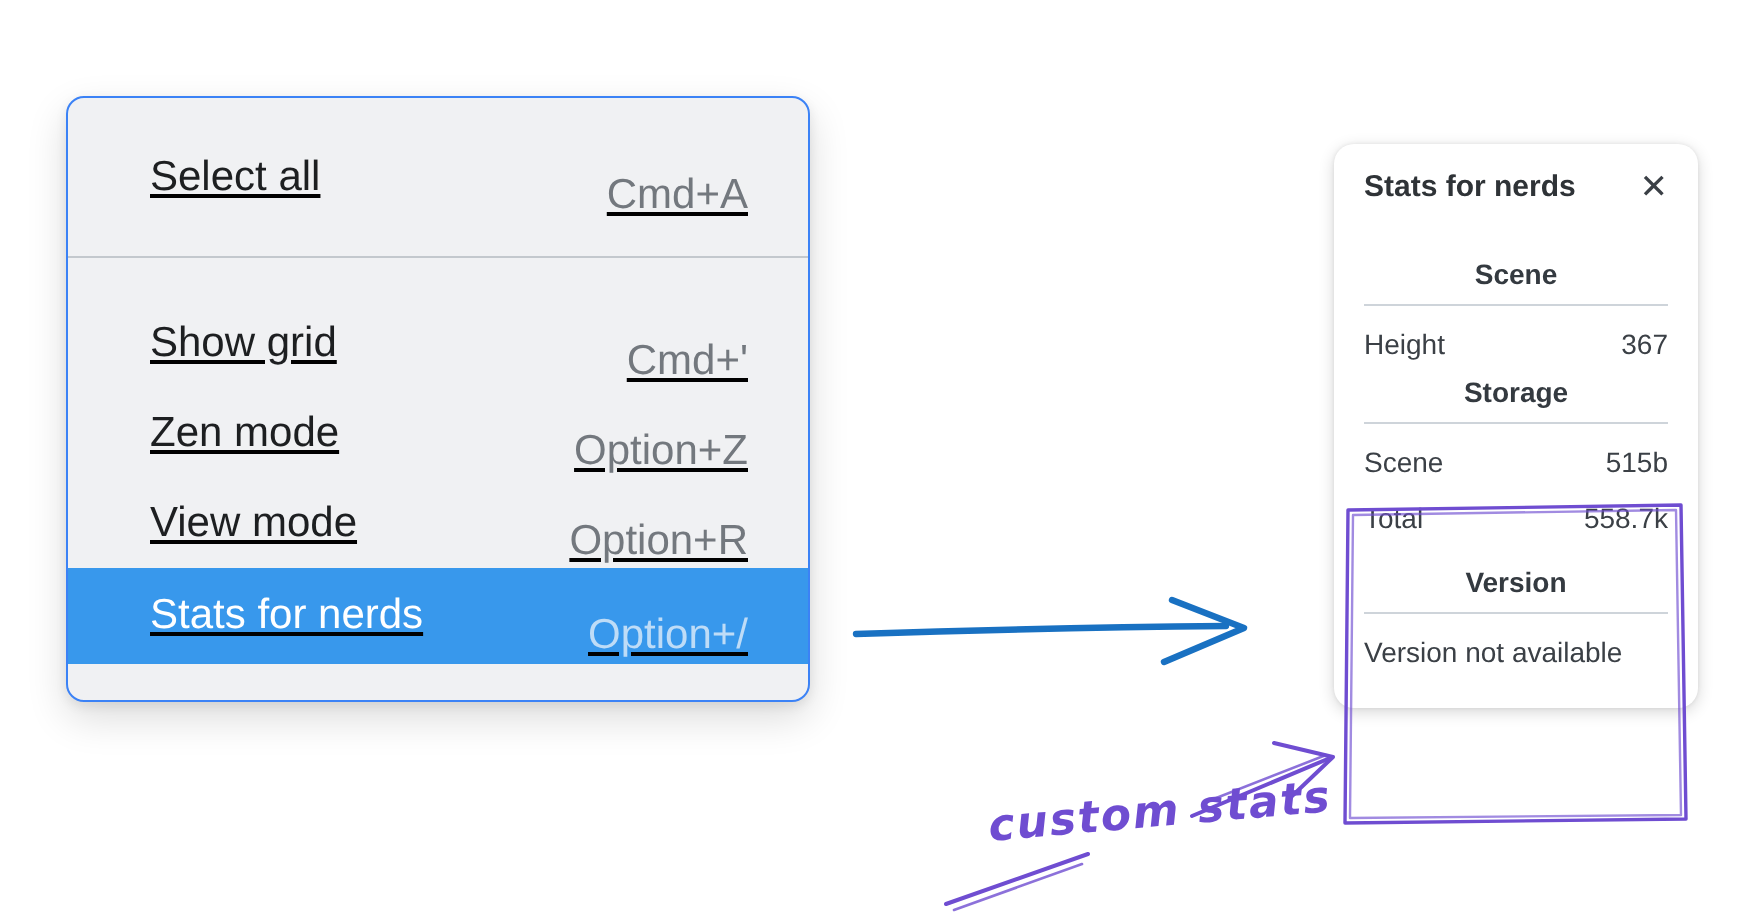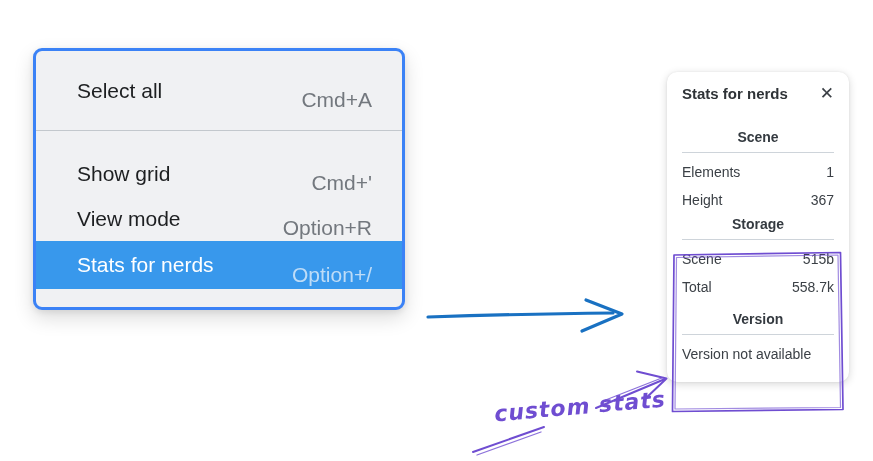--- a/index.html
+++ b/index.html
@@ -7,24 +7,25 @@
     width:873px;height:461px;position:relative;overflow:hidden;
     background:#ffffff;
     font-family:"Liberation Sans",sans-serif;
   }
 
   
   .context-menu{
     position:absolute;left:33px;top:48px;width:372px;
     box-sizing:border-box;
     background:#f0f1f3;
-    border:3px solid #3b82f6;
+    border:1px solid #3b82f6;
     border-radius:9px;
     box-shadow:0 8px 20px rgba(0,0,0,.14), 0 2px 6px rgba(0,0,0,.08);
     overflow:hidden;
+    text-decoration:underline;
   }
   .menu-item{
     display:flex;justify-content:space-between;align-items:center;
     height:45px;padding:0 30px 0 41px;
     font-size:21px;color:#1d1f21;cursor:default;white-space:nowrap;
   }
   .menu-group-first .menu-item{height:79px;}
   .menu-separator{height:1px;background:#c3c8cd;}
   .menu-group-second{padding:20px 0 18px;}
   .menu-item .shortcut{color:#73787e;margin-top:19px;}
@@ -75,42 +76,42 @@
       <span class="shortcut">Cmd+A</span>
     </div>
   </div>
   <div class="menu-separator"></div>
   <div class="menu-group-second">
     <div class="menu-item">
       <span>Show grid</span>
       <span class="shortcut">Cmd+'</span>
     </div>
     <div class="menu-item">
+      <span>Zen mode</span>
+      <span class="shortcut">Option+Z</span>
+    </div>
+    <div class="menu-item">
       <span>View mode</span>
       <span class="shortcut">Option+R</span>
     </div>
     <div class="menu-item selected">
       <span>Stats for nerds</span>
       <span class="shortcut">Option+/</span>
     </div>
   </div>
 </div>
 
 <div class="stats-panel">
   <div class="panel-titlebar">
     <span class="panel-title">Stats for nerds</span>
     <button class="panel-close">✕</button>
   </div>
 
   <div class="sec-header scene">Scene</div>
   <div class="sec-divider"></div>
-  <div class="stat-row">
-    <span>Elements</span>
-    <span>1</span>
-  </div>
   <div class="stat-row">
     <span>Height</span>
     <span>367</span>
   </div>
 
   <div class="sec-header storage">Storage</div>
   <div class="sec-divider"></div>
   <div class="stat-row">
     <span>Scene</span>
     <span>515b</span>

